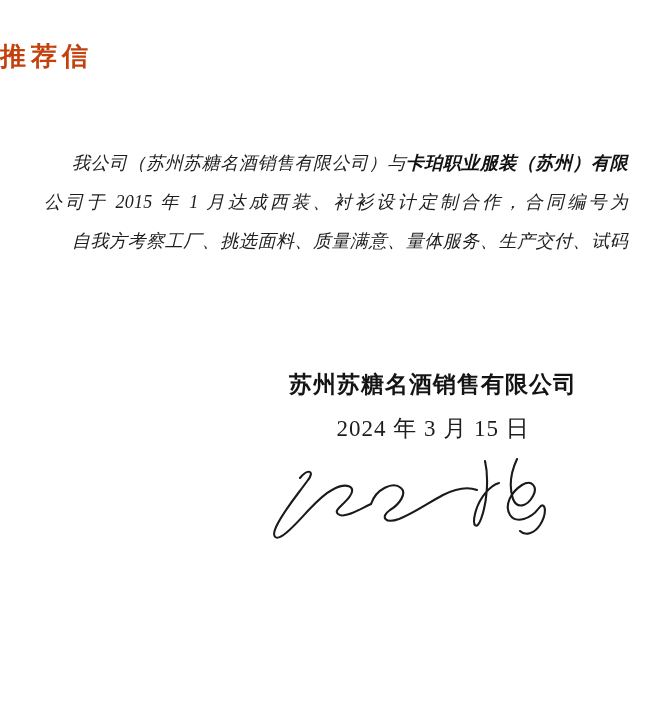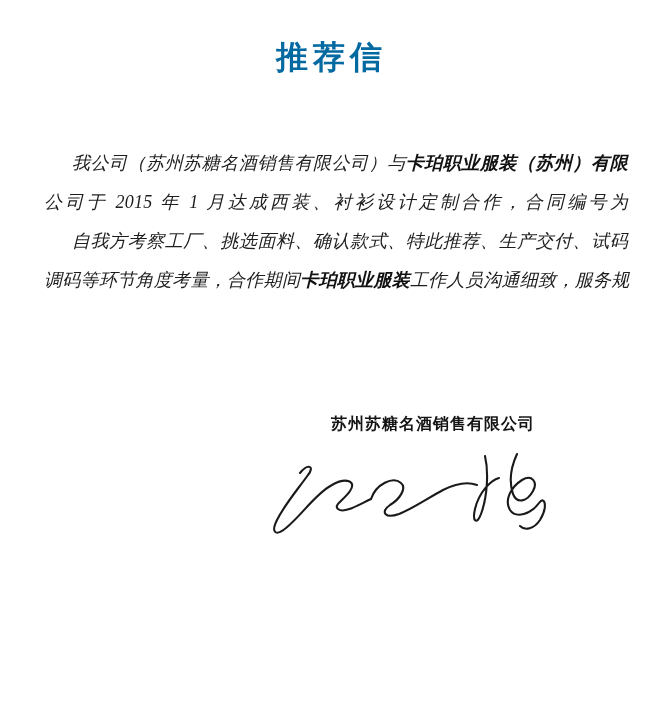--- a/index.html
+++ b/index.html
@@ -15,26 +15,25 @@
     color: #1d1d1d;
   }
   .page {
     position: relative;
     width: 663px;
     height: 723px;
     background: #ffffff;
   }
   .title {
     margin: 34px 0 0 0;
-    font-size: 32px;
+    font-size: 26px;
     line-height: 46px;
     font-weight: bold;
-    text-align: center;
     letter-spacing: 5px;
-    color: #0369a1;
+    color: #c2410c;
   }
   .letter-body {
     margin: 64px 35px 0 44px;
     font-size: 18px;
     font-style: italic;
   }
   .line {
     line-height: 39px;
     height: 39px;
     white-space: nowrap;
@@ -49,21 +48,21 @@
     padding-left: 28px;
   }
   .line b {
     font-weight: bold;
     color: #111111;
   }
   .sig-block {
     margin: 111px 0 0 278px;
     width: 310px;
     text-align: center;
-    font-size: 16px;
+    font-size: 23px;
   }
   .sig-company {
     font-weight: bold;
     line-height: 26px;
     letter-spacing: 1px;
     color: #141414;
   }
   .sig-date {
     margin-top: 18px;
     line-height: 26px;
@@ -90,30 +89,30 @@
 
   <h1 class="title">推荐信</h1>
 
   <div class="letter-body">
 
     <div class="line just indent"><span>我公司（苏州苏糖名酒销售有限公司）与</span><b>卡珀职业服装（苏州）有限</b><span></span></div>
 
     <div class="line just"><span>公司于 2015 年 1 月达成西装、衬衫设计定制合作，合同编号为</span><b></b><span></span></div>
 
 
-    <div class="line just indent"><span>自我方考察工厂、挑选面料、确认款式、特此推荐、生产交付、试码</span><b></b><span></span></div>
+    <div class="line just indent"><span>自我方考察工厂、挑选面料、质量满意、量体服务、生产交付、试码</span><b></b><span></span></div>
 
-    <div class="line just"><span>调码等环节角度考量，合作期间</span><b>卡珀职业服装</b><span>工作人员沟通细致，服务规</span></div>
 
 
 
   </div>
 
   <div class="sig-block">
     <div class="sig-company">苏州苏糖名酒销售有限公司</div>
+    <div class="sig-date">2024 年 3 月 15 日</div>
   </div>
 
   <svg class="scrawl" viewBox="0 0 300 102" aria-hidden="true">
     <path d="M42,32 C50,22 57,25 50,34 C40,48 27,63 19,79 C13,91 17,96 28,87 C44,74 58,52 74,44 C88,36 99,40 92,50 C86,59 75,64 80,68 C86,73 100,64 113,58"></path>
     <path d="M113,58 C118,43 135,35 143,42 C149,47 142,58 132,64 C122,71 127,78 141,73 C156,67 170,57 185,49 C199,42 211,41 219,44"></path>
     <path d="M227,15 C231,32 229,57 223,73 C219,84 214,81 217,68 C221,51 233,39 241,37"></path>
     <path d="M259,13 C253,26 251,41 255,53 C259,63 269,61 275,50 C280,41 274,33 264,39 C253,46 246,59 252,69 C258,78 273,73 281,62 C287,54 290,66 282,79 C276,88 267,90 262,85"></path>
   </svg>
 
 </div>

